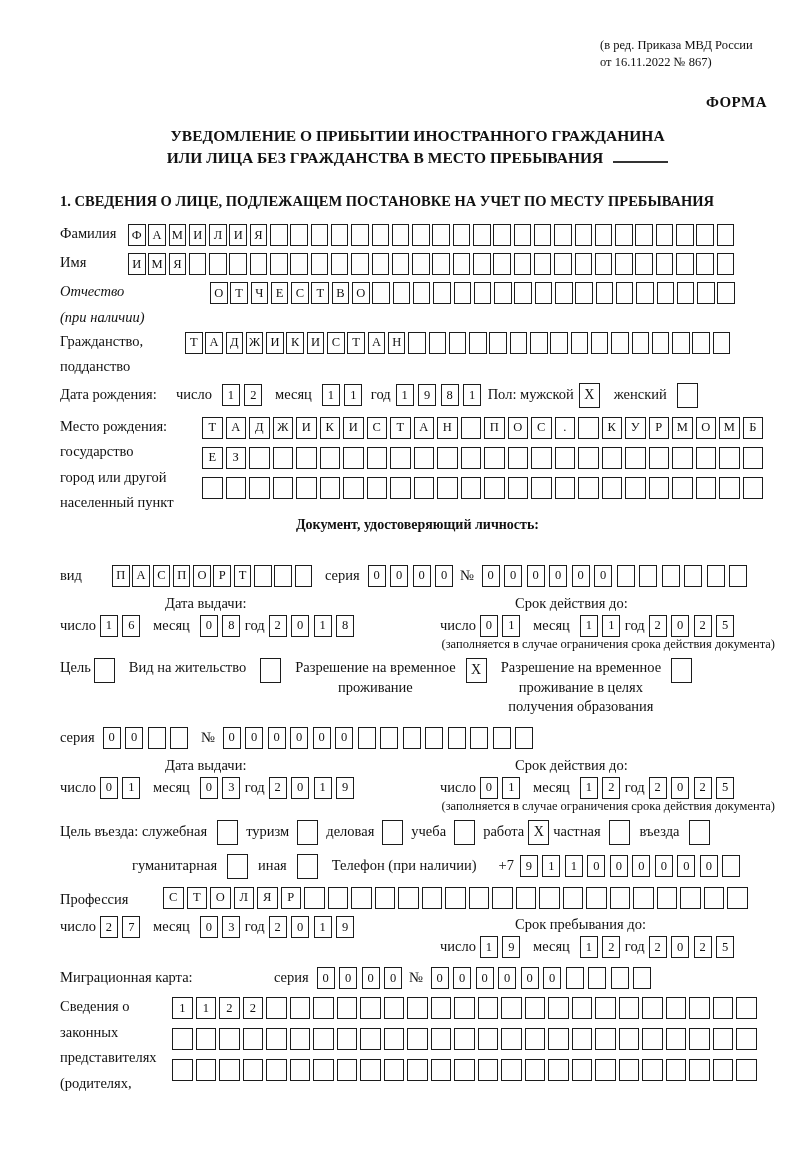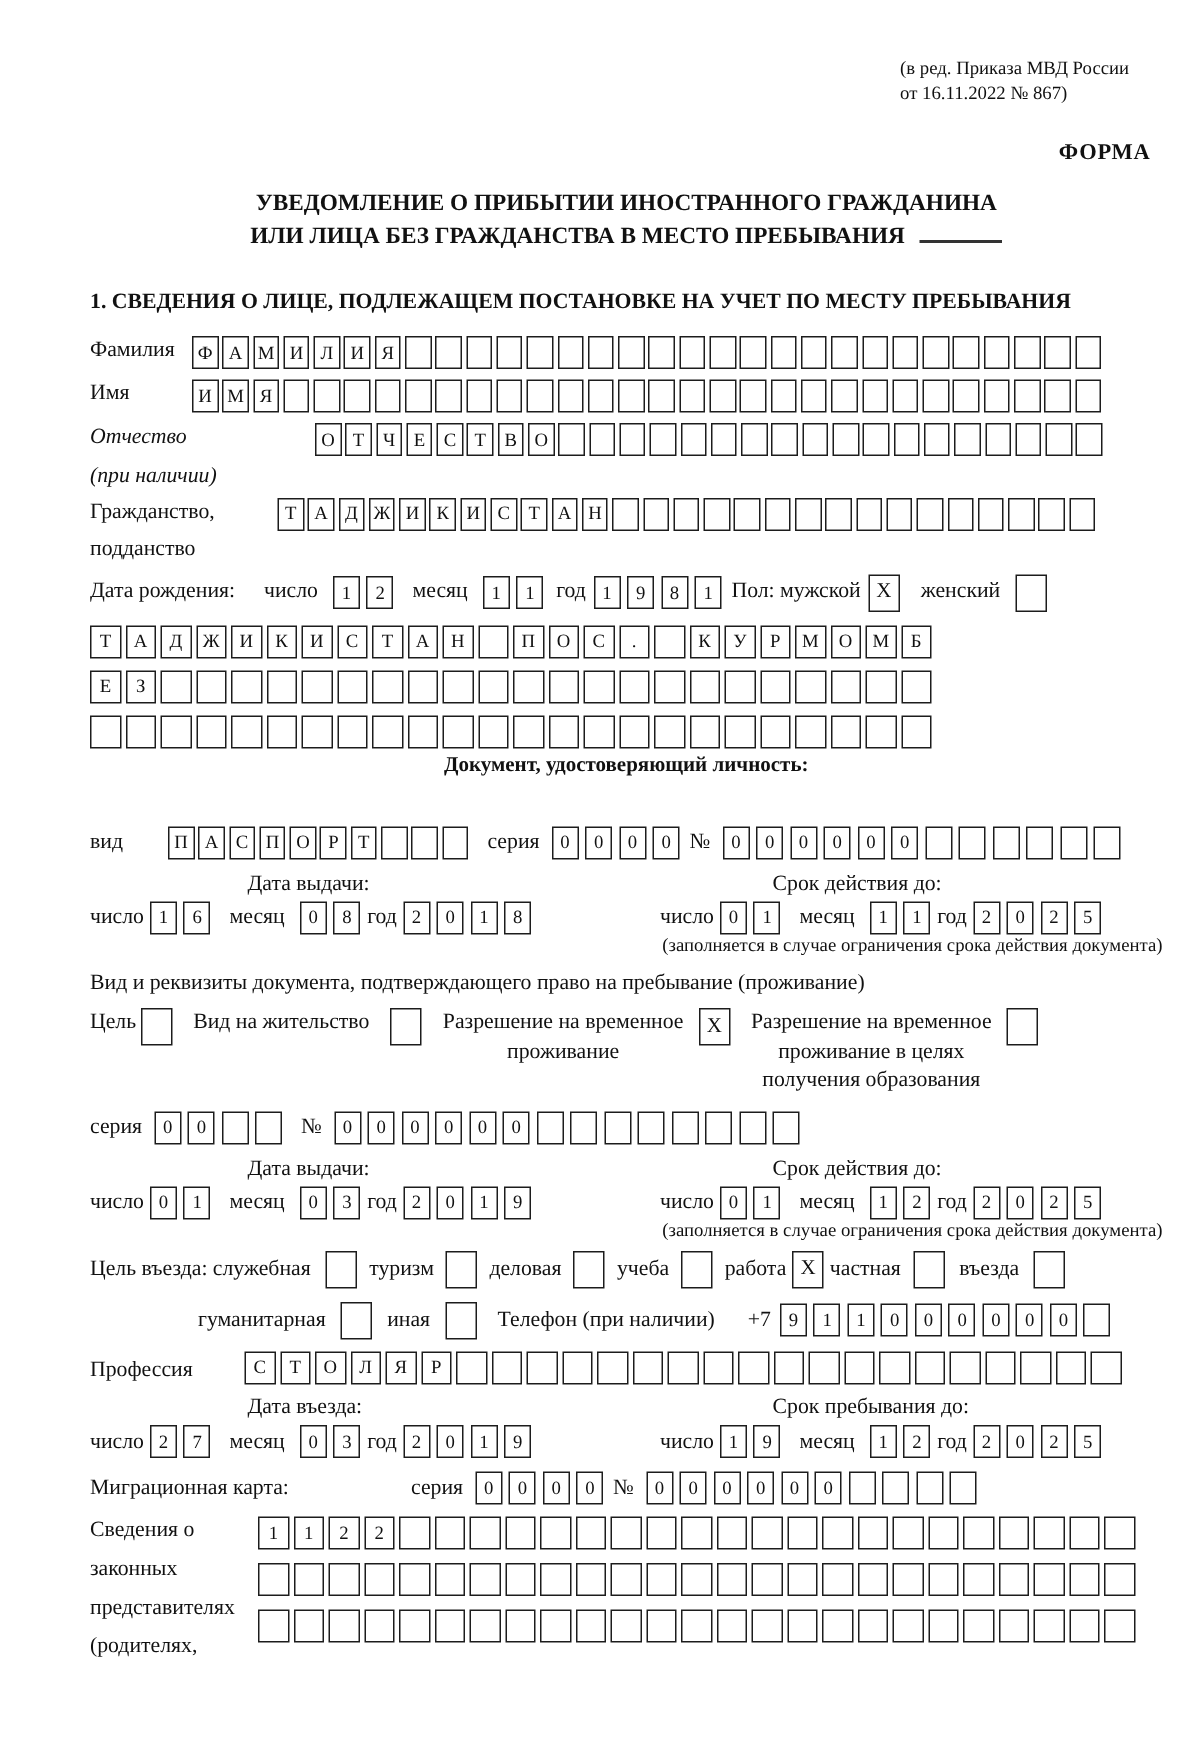--- a/index.html
+++ b/index.html
@@ -217,20 +217,26 @@
         <div class="cell">8</div>
         <div class="cell">1</div>
       </div>
     <div class="lbl" style="margin-left:2px;">Пол: мужской</div>
     <div class="cb" style="margin-left:5px;">X</div>
     <div class="lbl gap14">женский</div>
     <div class="cb gap10"></div>
   </div>
 
   <div class="row" style="margin-bottom:4px;">
+    <div class="lbl" style="width:142px;">
+      <div>Место рождения:</div>
+      <div style="margin-top:6px;">государство</div>
+      <div style="margin-top:6px;">город или другой</div>
+      <div style="margin-top:6px;">населенный пункт</div>
+    </div>
     <div>
       <div class="cells wide" style="margin-bottom:8px;">
           <div class="cell">Т</div>
           <div class="cell">А</div>
           <div class="cell">Д</div>
           <div class="cell">Ж</div>
           <div class="cell">И</div>
           <div class="cell">К</div>
           <div class="cell">И</div>
           <div class="cell">С</div>
@@ -388,21 +394,20 @@
             <div class="cell">0</div>
             <div class="cell">2</div>
             <div class="cell">5</div>
           </div>
       </div>
     </div>
   </div>
   <div class="note">(заполняется в случае ограничения срока действия документа)</div>
 
   <div class="plain">
-    <div>Вид и реквизиты документа, подтверждающего право на пребывание (проживание)</div>
   </div>
 
   <div class="row" style="margin-top:6px;margin-bottom:10px;">
     <div class="cbgrp">
       <div class="lbl">Цель</div>
       <div class="cb" style="margin-left:3px;"></div>
     </div>
     <div class="cbgrp gap14">
       <div class="lbl">Вид на жительство</div>
       <div class="cb gap14"></div>
@@ -563,21 +568,20 @@
         <div class="cell"></div>
         <div class="cell"></div>
         <div class="cell"></div>
         <div class="cell"></div>
         <div class="cell"></div>
       </div>
   </div>
 
   <div class="twocol" style="margin-top:4px;">
     <div class="col-l">
-      <div class="dhead" style="padding-left:105px;">Дата въезда:</div>
       <div class="inl">
         <div class="lbl">число</div>
         <div class="cells date" style="margin-left:4px;">
             <div class="cell">2</div>
             <div class="cell">7</div>
           </div>
         <div class="lbl gap8">месяц</div>
         <div class="cells date gap10">
             <div class="cell">0</div>
             <div class="cell">3</div>

